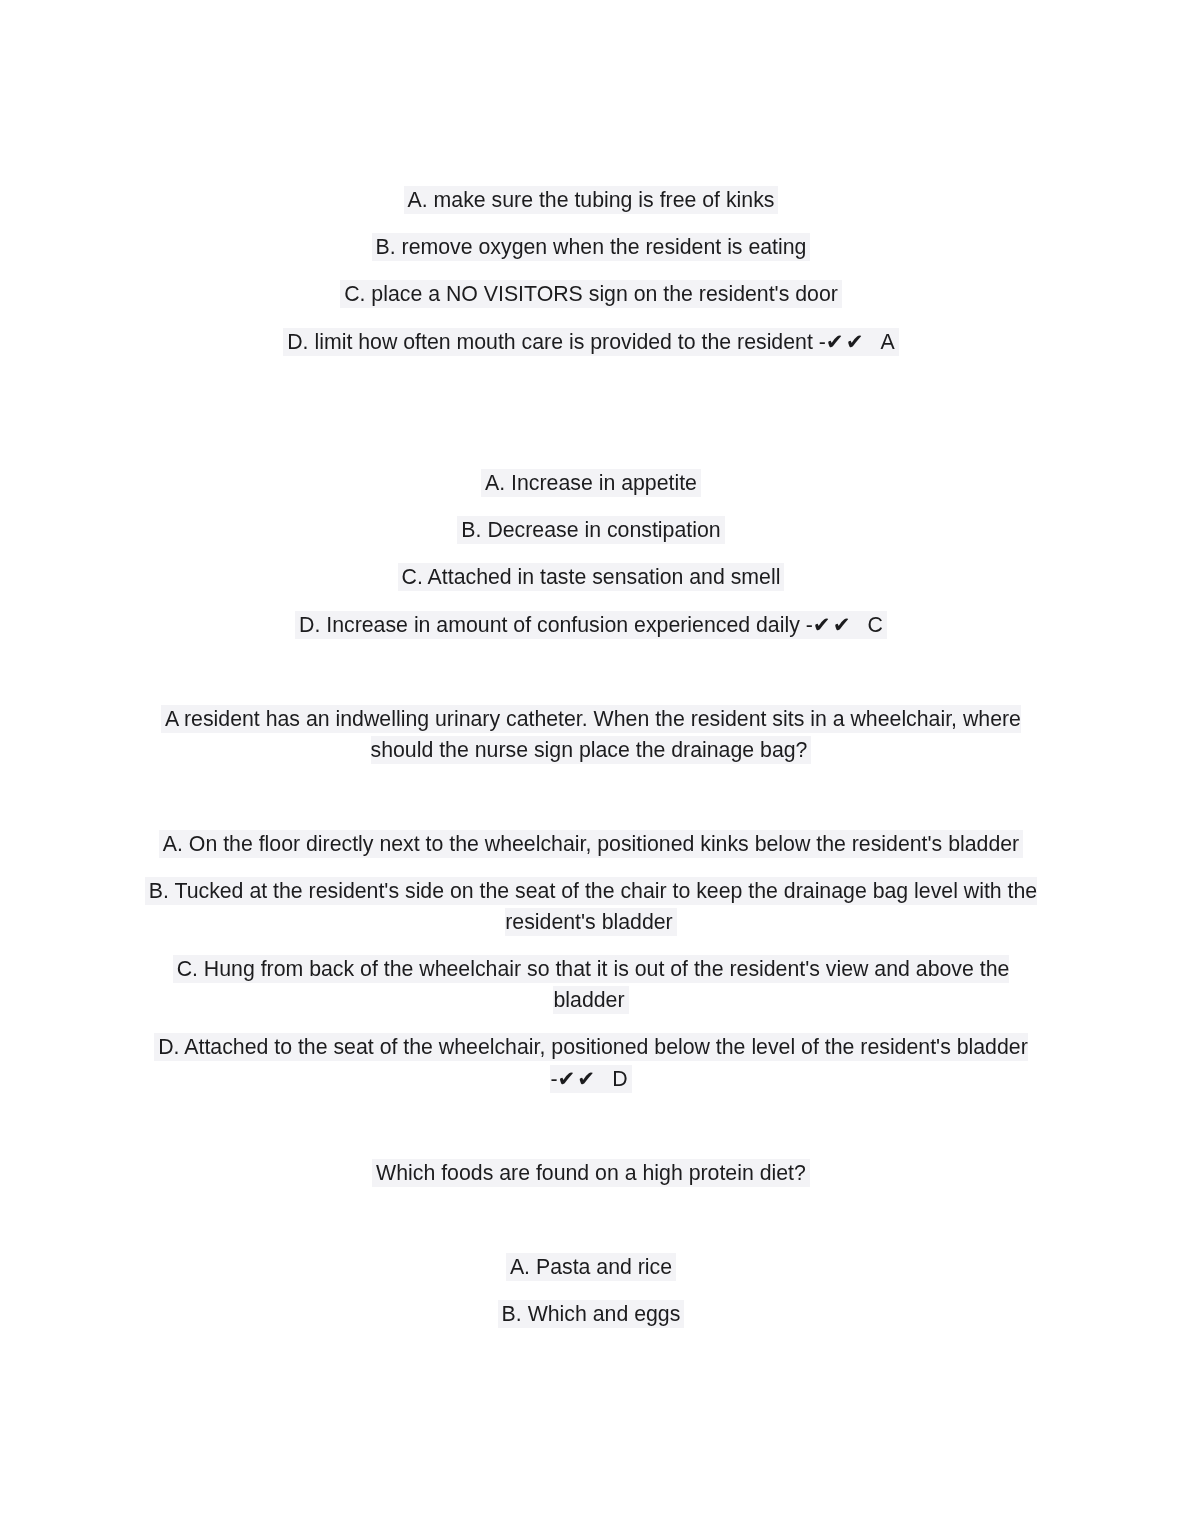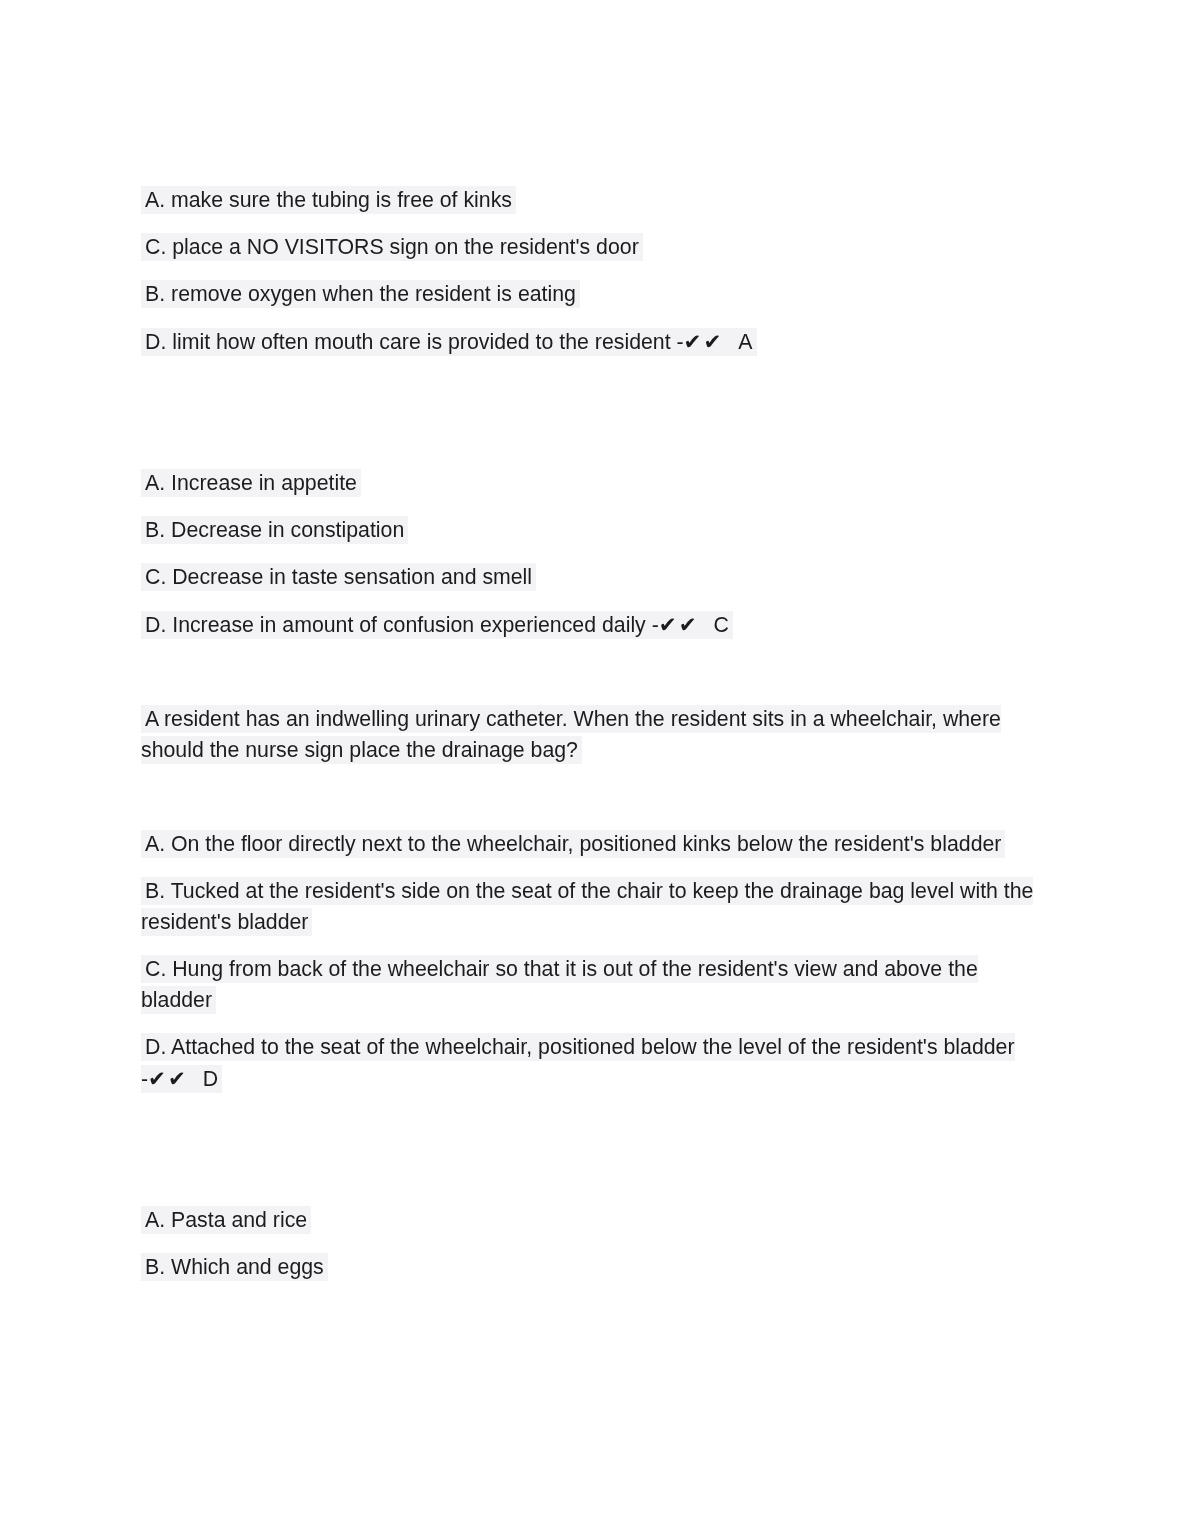--- a/index.html
+++ b/index.html
@@ -12,20 +12,21 @@
     height: 1540px;
     overflow: hidden;
     font-family: "Liberation Sans", sans-serif;
     color: var(--text-color, #1c1c1e);
   }
   .page {
     width: 992px;
     height: 1540px;
     background: var(--page-bg, #ffffff);
     box-sizing: border-box;
+    text-align: center;
   }
   .content {
     box-sizing: border-box;
     padding: 185px 149px 0 141px;
     width: 1190px;
   }
   p.para {
     margin: 0 0 16px 0;
     font-size: 21.3px;
     line-height: 31px;
@@ -48,34 +49,35 @@
   .ans {
     margin-left: 15px;
   }
 </style>
 </head>
 <body>
 
 <div class="page">
   <div class="content">
       <p class="para option"><span class="hl">A. make sure the tubing is free of kinks</span></p>
+      <p class="para option"><span class="hl">B. remove oxygen when the resident is eating</span></p>
       <p class="para option"><span class="hl">C. place a NO VISITORS sign on the resident's door</span></p>
-      <p class="para option"><span class="hl">B. remove oxygen when the resident is eating</span></p>
       <p class="para option"><span class="hl">D. limit how often mouth care is provided to the resident -<span class="mark">✔✔</span><span class="ans">A</span></span></p>
       <p class="para spacer"></p>
       <p class="para spacer"></p>
       <p class="para option"><span class="hl">A. Increase in appetite</span></p>
       <p class="para option"><span class="hl">B. Decrease in constipation</span></p>
-      <p class="para option"><span class="hl">C. Decrease in taste sensation and smell</span></p>
+      <p class="para option"><span class="hl">C. Attached in taste sensation and smell</span></p>
       <p class="para option"><span class="hl">D. Increase in amount of confusion experienced daily -<span class="mark">✔✔</span><span class="ans">C</span></span></p>
       <p class="para spacer"></p>
       <p class="para question"><span class="hl">A resident has an indwelling urinary catheter. When the resident sits in a wheelchair, where should the nurse sign place the drainage bag?</span></p>
       <p class="para spacer"></p>
       <p class="para option"><span class="hl">A. On the floor directly next to the wheelchair, positioned kinks below the resident's bladder</span></p>
       <p class="para option"><span class="hl">B. Tucked at the resident's side on the seat of the chair to keep the drainage bag level with the resident's bladder</span></p>
       <p class="para option"><span class="hl">C. Hung from back of the wheelchair so that it is out of the resident's view and above the bladder</span></p>
       <p class="para option"><span class="hl">D. Attached to the seat of the wheelchair, positioned below the level of the resident's bladder -<span class="mark">✔✔</span><span class="ans">D</span></span></p>
       <p class="para spacer"></p>
+      <p class="para question"><span class="hl">Which foods are found on a high protein diet?</span></p>
       <p class="para spacer"></p>
       <p class="para option"><span class="hl">A. Pasta and rice</span></p>
       <p class="para option"><span class="hl">B. Which and eggs</span></p>
     </div>
 </div>
 
 </body></html>

